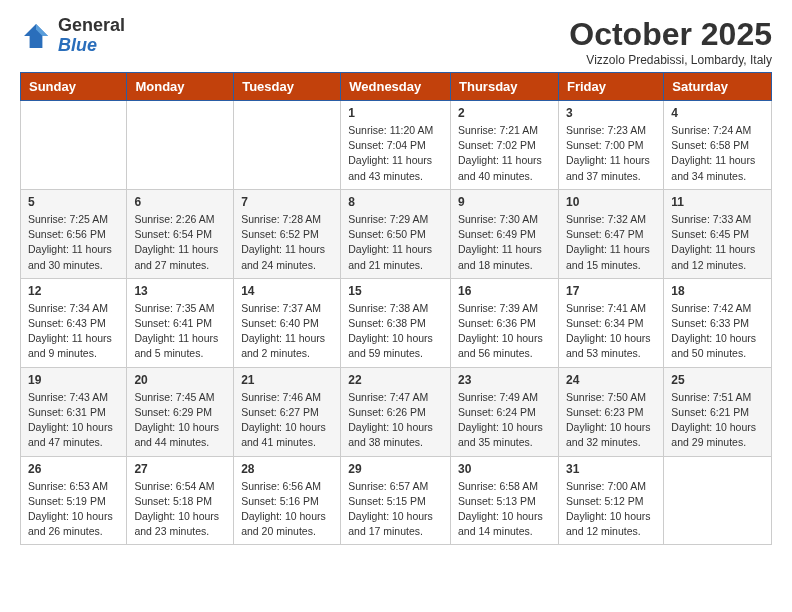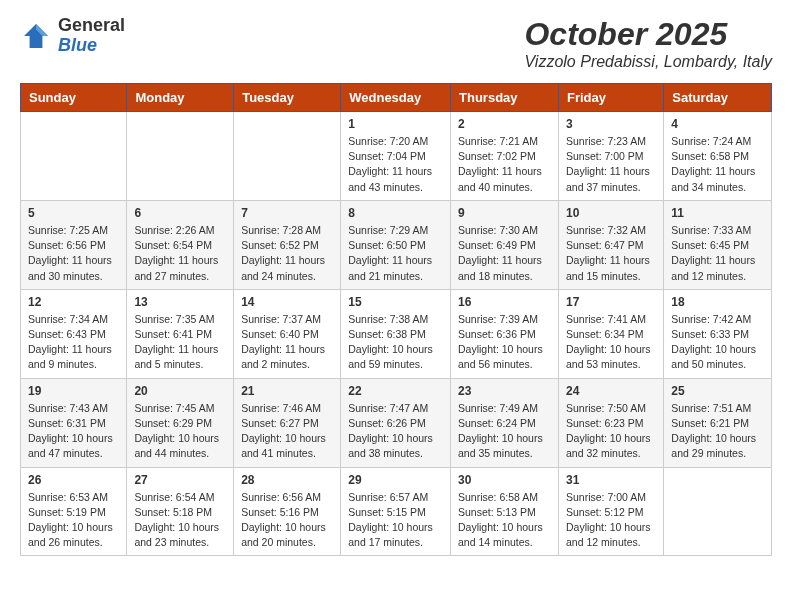--- a/index.html
+++ b/index.html
@@ -10,51 +10,50 @@
       min-height: 612px;
     }
     .page {
       width: 792px;
       padding: 16px 20px;
     }
     .header {
       display: flex;
       justify-content: space-between;
       align-items: flex-start;
-      margin-bottom: 12px;
+      margin-bottom: 5px;
     }
     .logo {
       display: flex;
       align-items: center;
       gap: 6px;
     }
     .logo-text {
       display: flex;
       flex-direction: column;
       font-size: 18px;
       font-weight: bold;
       line-height: 1.1;
     }
     .logo-text .general { color: #333; }
     .logo-text .blue { color: #2a6ebb; font-style: italic; }
     .logo-icon {
       width: 32px;
       height: 32px;
     }
     .title-area {
-      text-align: left;
-      font-style: italic;
+      text-align: right;
     }
     .month-title {
       font-size: 32px;
       font-weight: bold;
       color: #333;
     }
     .location-title {
-      font-size: 16px;
+      font-size: 12px;
       color: #333;
     }
     .calendar-table {
       width: 100%;
       border-collapse: collapse;
       border: 1px solid #ccc;
     }
     .calendar-table th {
       background-color: #c2410c;
       color: white;
@@ -124,21 +123,21 @@
           <th>Saturday</th>
         </tr>
     </thead>
     <tbody id="calendar-body">
     <tr>
           <td class="empty-cell"></td>
           <td class="empty-cell"></td>
           <td class="empty-cell"></td>
           <td>
             <div class="day-num">1</div>
-            <div class="day-info">Sunrise: 7:20 AM
+            <div class="day-info">Sunrise: 11:20 AM
 Sunset: 7:04 PM
 Daylight: 11 hours and 43 minutes.</div>
           </td>
           <td>
             <div class="day-num">2</div>
             <div class="day-info">Sunrise: 7:21 AM
 Sunset: 7:02 PM
 Daylight: 11 hours and 40 minutes.</div>
           </td>
           <td>

